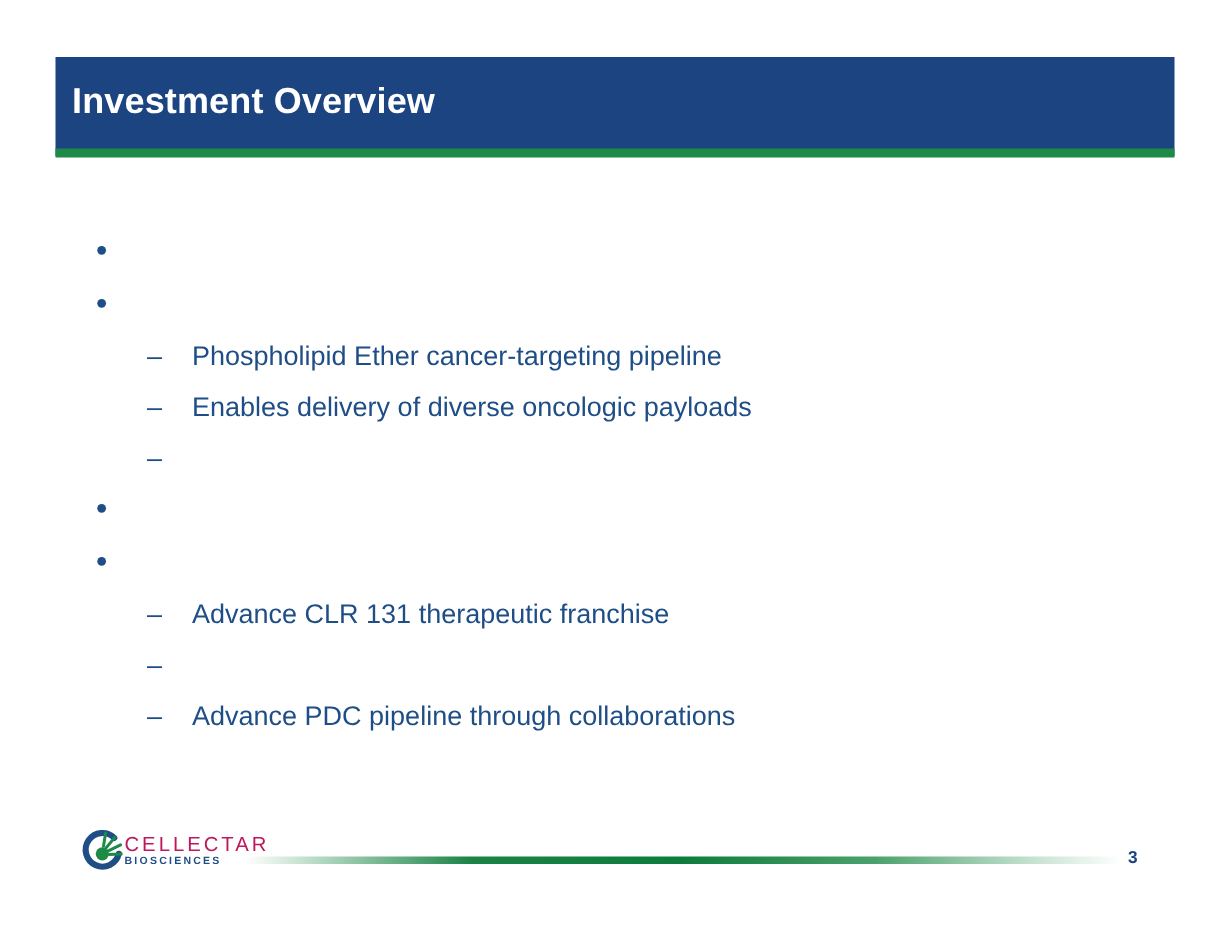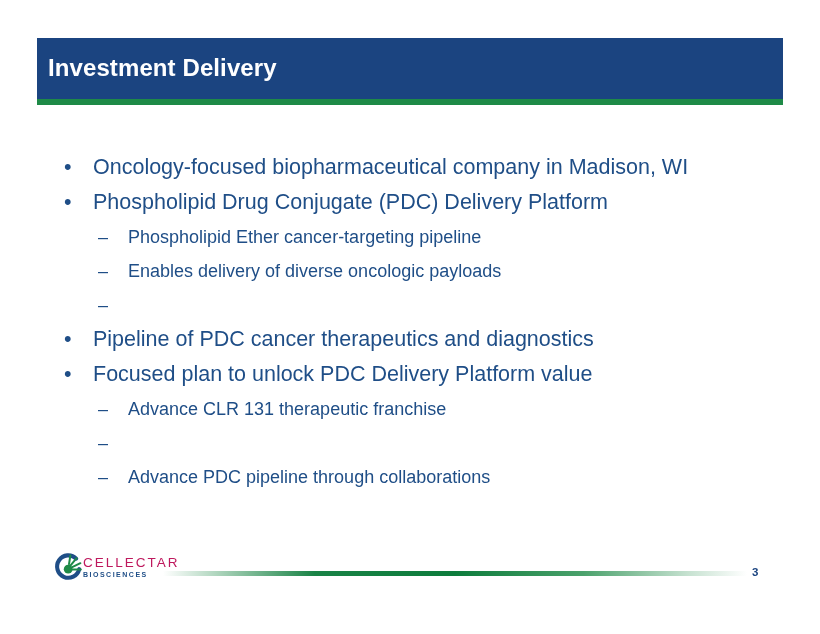--- a/index.html
+++ b/index.html
@@ -163,32 +163,32 @@
     font-weight: bold;
     text-align: left;
   }
 </style>
 </head>
 <body>
 
 <div class="slide">
 
   <div class="title-band">
-    <div class="title-text">Investment Delivery</div>
+    <div class="title-text">Investment Overview</div>
   </div>
   <div class="title-rule"></div>
 
   <div class="body" id="bullet-list">
-      <div class="bullet-row level-1"><span class="marker">•</span><span class="bullet-label">Oncology-focused biopharmaceutical company in Madison, WI</span></div>
-      <div class="bullet-row level-1"><span class="marker">•</span><span class="bullet-label">Phospholipid Drug Conjugate (PDC) Delivery Platform</span></div>
+      <div class="bullet-row level-1"><span class="marker">•</span></div>
+      <div class="bullet-row level-1"><span class="marker">•</span></div>
       <div class="bullet-row level-2"><span class="marker">–</span><span class="bullet-label">Phospholipid Ether cancer-targeting pipeline</span></div>
       <div class="bullet-row level-2"><span class="marker">–</span><span class="bullet-label">Enables delivery of diverse oncologic payloads</span></div>
       <div class="bullet-row level-2"><span class="marker">–</span></div>
-      <div class="bullet-row level-1"><span class="marker">•</span><span class="bullet-label">Pipeline of PDC cancer therapeutics and diagnostics</span></div>
-      <div class="bullet-row level-1"><span class="marker">•</span><span class="bullet-label">Focused plan to unlock PDC Delivery Platform value</span></div>
+      <div class="bullet-row level-1"><span class="marker">•</span></div>
+      <div class="bullet-row level-1"><span class="marker">•</span></div>
       <div class="bullet-row level-2"><span class="marker">–</span><span class="bullet-label">Advance CLR 131 therapeutic franchise</span></div>
       <div class="bullet-row level-2"><span class="marker">–</span></div>
       <div class="bullet-row level-2"><span class="marker">–</span><span class="bullet-label">Advance PDC pipeline through collaborations</span></div>
     </div>
 
   <div class="footer-bar"></div>
 
   <div class="logo">
     <div class="logo-mark">
       <svg width="34" height="34" viewBox="0 0 34 34" aria-hidden="true">

